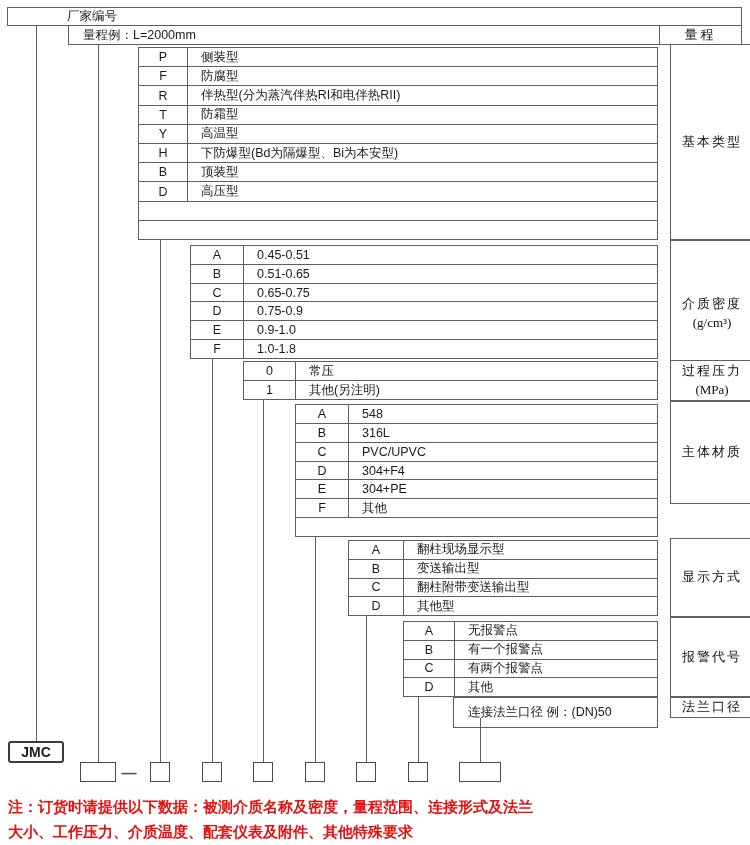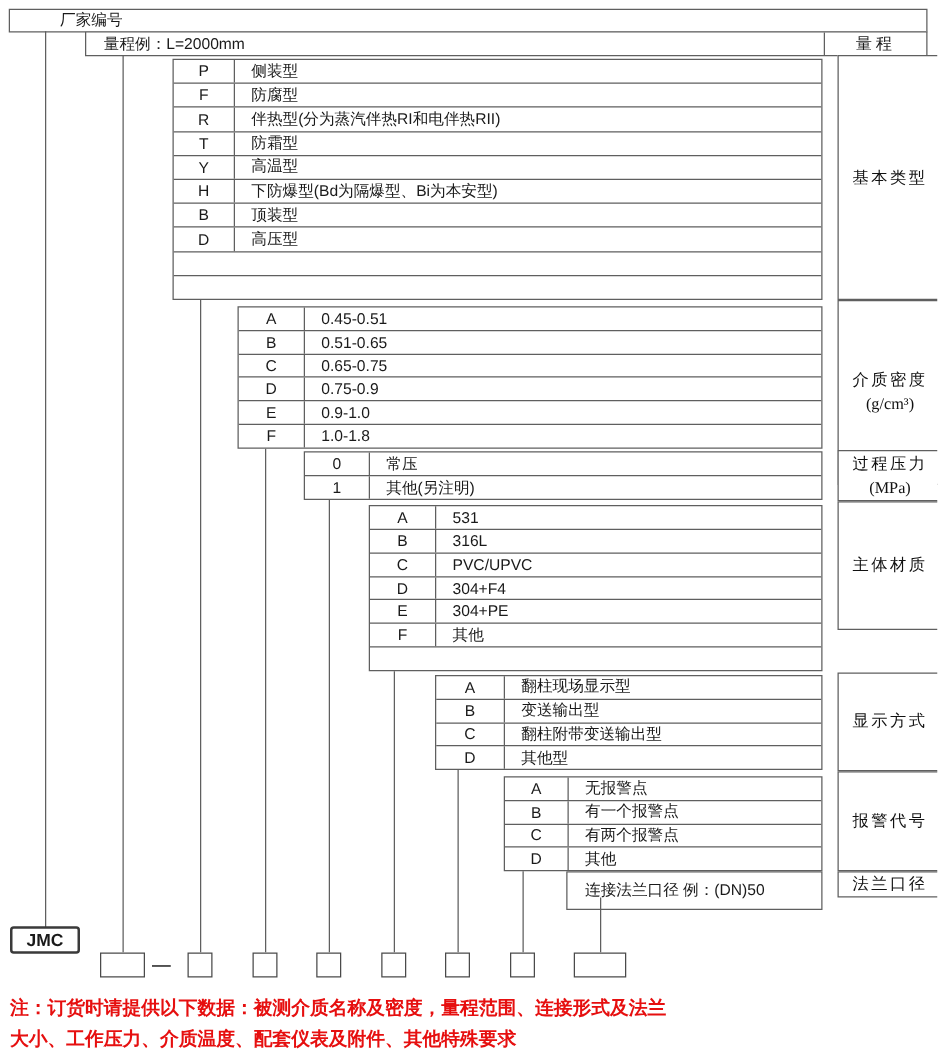--- a/index.html
+++ b/index.html
@@ -36,21 +36,21 @@
   
   .note{position:absolute;left:8px;top:794px;width:737px;color:#e60f0f;
         font-size:15px;font-weight:bold;line-height:25px;}
   .flangecell{padding-left:14px;display:flex;align-items:center;font-size:12.5px;}
 </style>
 </head>
 <body>
 
 <div id="stage">
 
-  <div class="hrow" style="left:7px;top:7px;width:735px;height:19px;padding-left:40px;">
+  <div class="hrow" style="left:7px;top:7px;width:735px;height:19px;padding-left:59px;">
     <span>厂家编号</span>
   </div>
   <div class="hrow" style="left:68px;top:25px;width:674px;height:20px;padding-left:0;">
     <div style="width:590px;padding-left:14px;box-sizing:border-box;">量程例：L=2000mm</div>
     <div style="flex:1;height:100%;border-left:1px solid var(--line);display:flex;align-items:center;justify-content:center;font-family:'Liberation Serif','DejaVu Serif',serif;letter-spacing:3px;font-size:13px;">量程</div>
   </div>
 
   <div class="sec" style="left:138px;top:47px;width:520px;height:193px;--codew:48px;">
       <div class="trow">
         <div class="code">P</div>
@@ -119,21 +119,21 @@
         <div class="desc">常压</div>
       </div>
       <div class="trow">
         <div class="code">1</div>
         <div class="desc">其他(另注明)</div>
       </div>
     </div>
   <div class="sec" style="left:295px;top:404px;width:363px;height:133px;--codew:52px;">
       <div class="trow">
         <div class="code">A</div>
-        <div class="desc">531</div>
+        <div class="desc">548</div>
       </div>
       <div class="trow">
         <div class="code">B</div>
         <div class="desc">316L</div>
       </div>
       <div class="trow">
         <div class="code">C</div>
         <div class="desc">PVC/UPVC</div>
       </div>
       <div class="trow">

